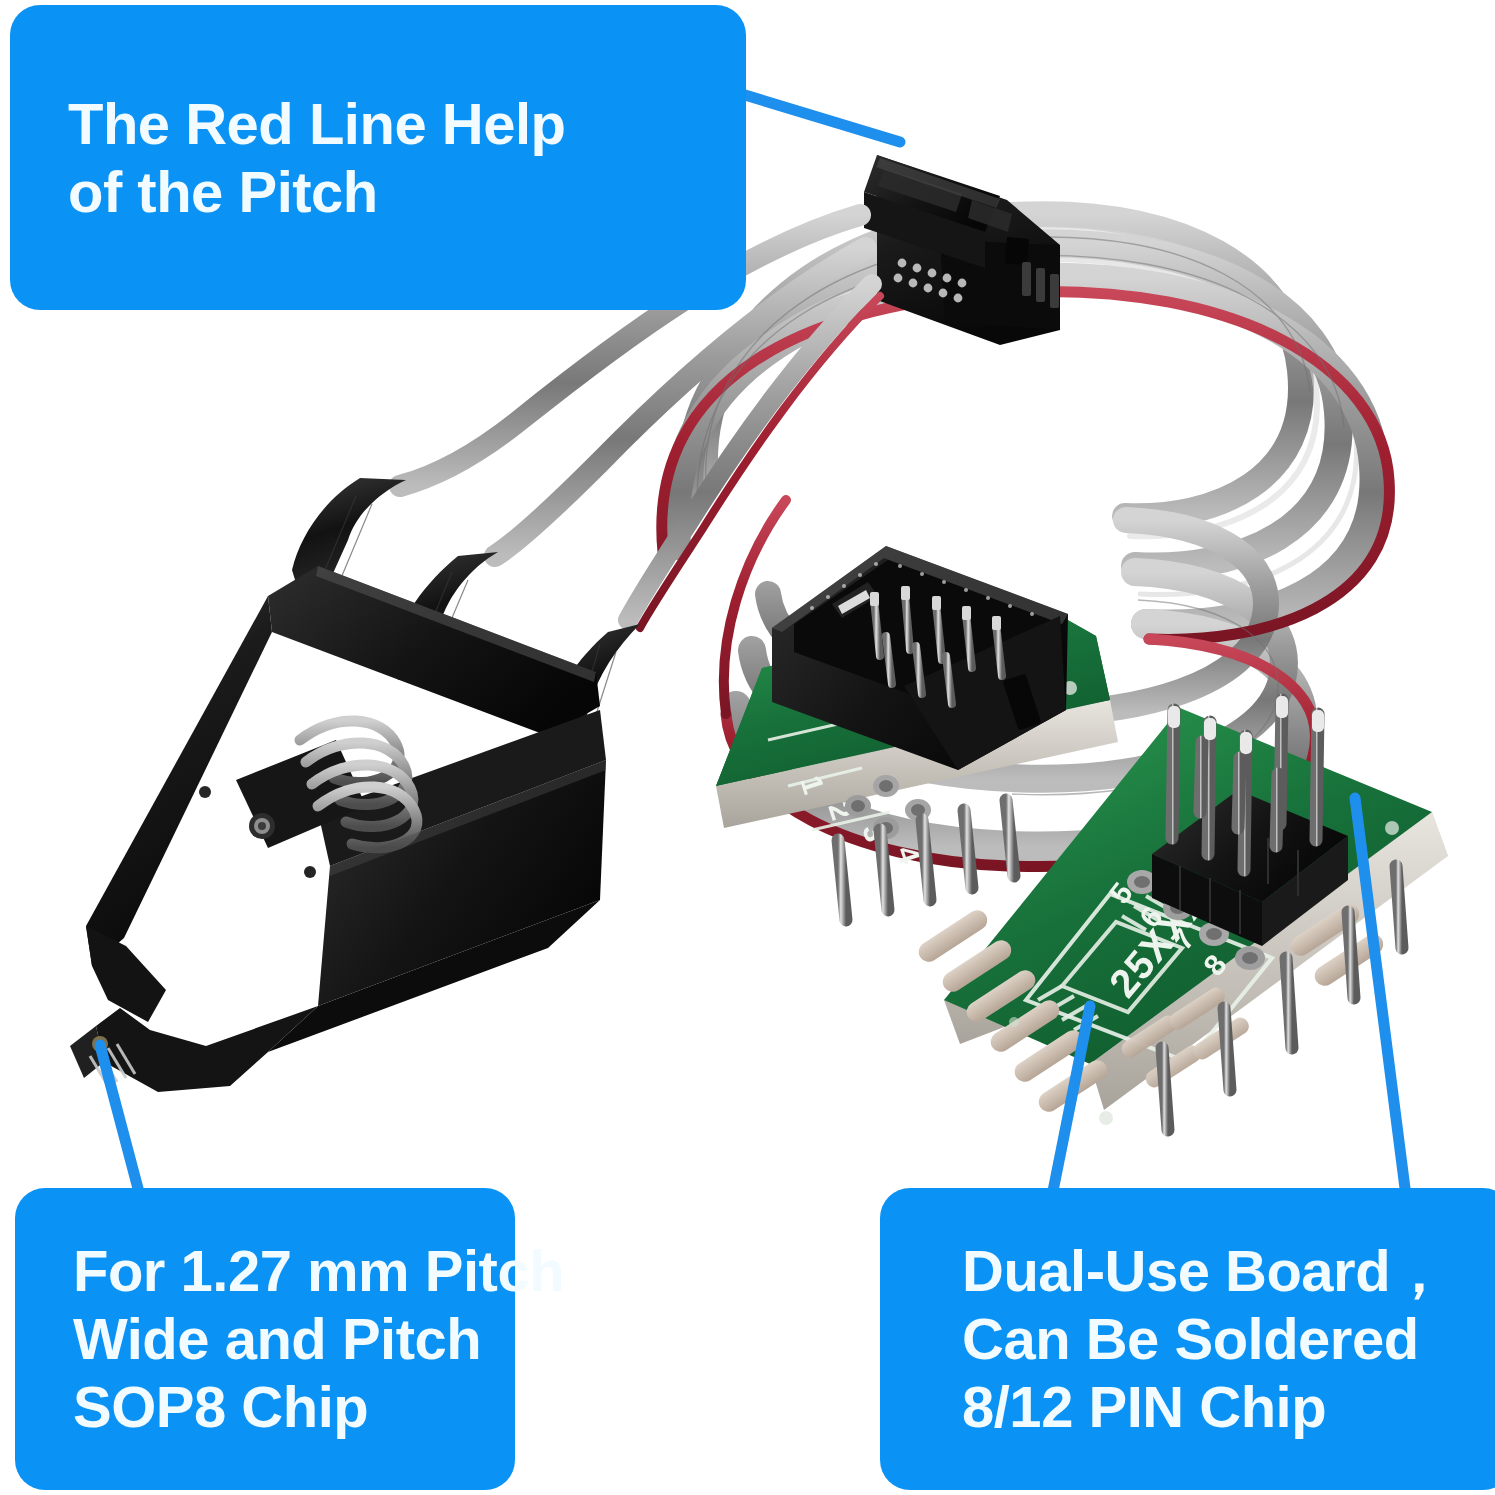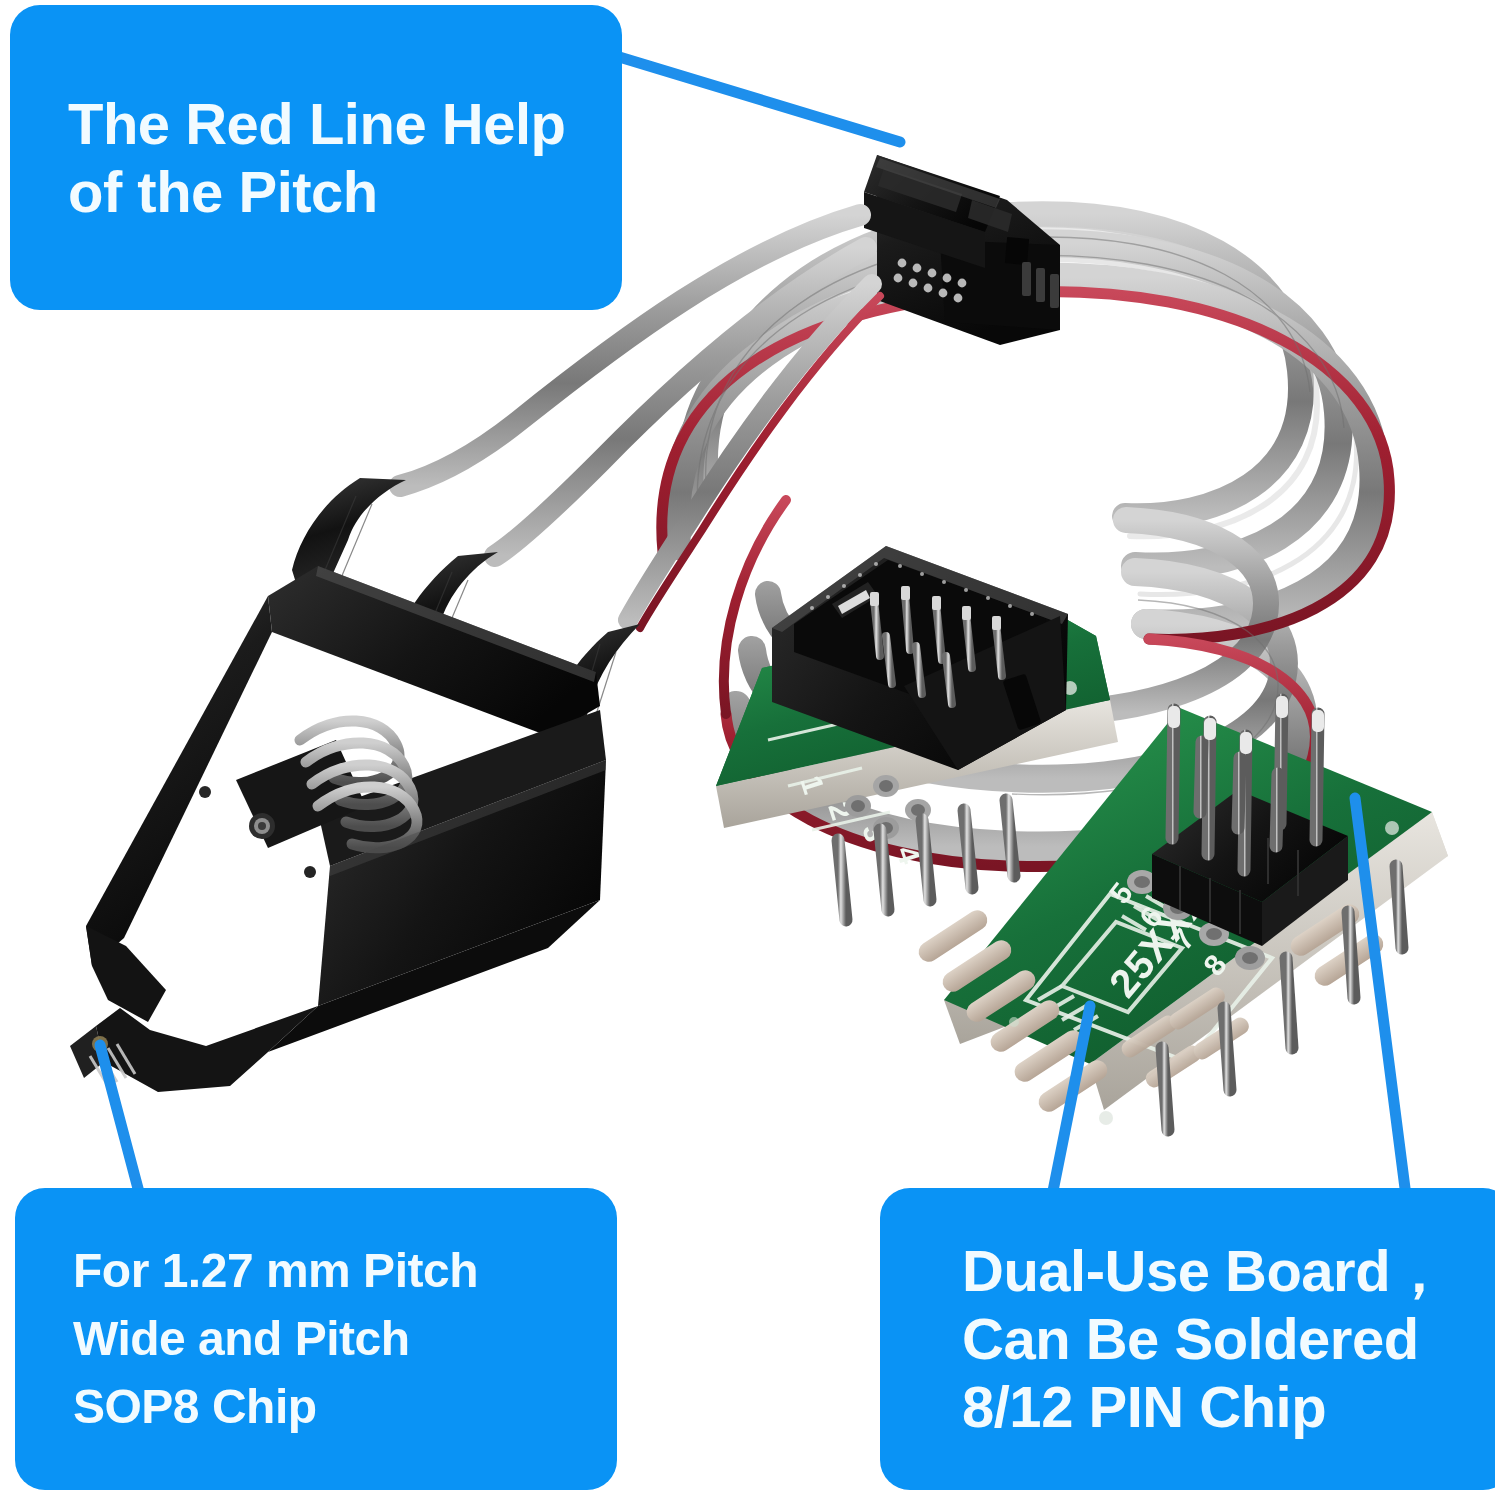--- a/index.html
+++ b/index.html
@@ -46,30 +46,29 @@
     flex-direction: column;
     justify-content: center;
   }
   .callout .cl {
     display: block;
     white-space: nowrap;
   }
 
   #callout-top-left {
     left: 10px;  top: 5px;
-    width: 612px; height: 305px;
+    width: 736px; height: 305px;
     padding: 0 0 0 58px;
     font-size: 58px;
   }
   #callout-bottom-left {
     left: 15px;  top: 1188px;
-    width: 602px; height: 302px;
+    width: 500px; height: 302px;
     padding: 0 0 0 58px;
-    font-size: 48px;
-    gap: 12px;
+    font-size: 58px;
   }
   #callout-bottom-right {
     left: 880px; top: 1188px;
     width: 633px; height: 302px;
     padding: 0 0 0 82px;
     font-size: 58px;
   }
 </style>
 </head>
 <body>

